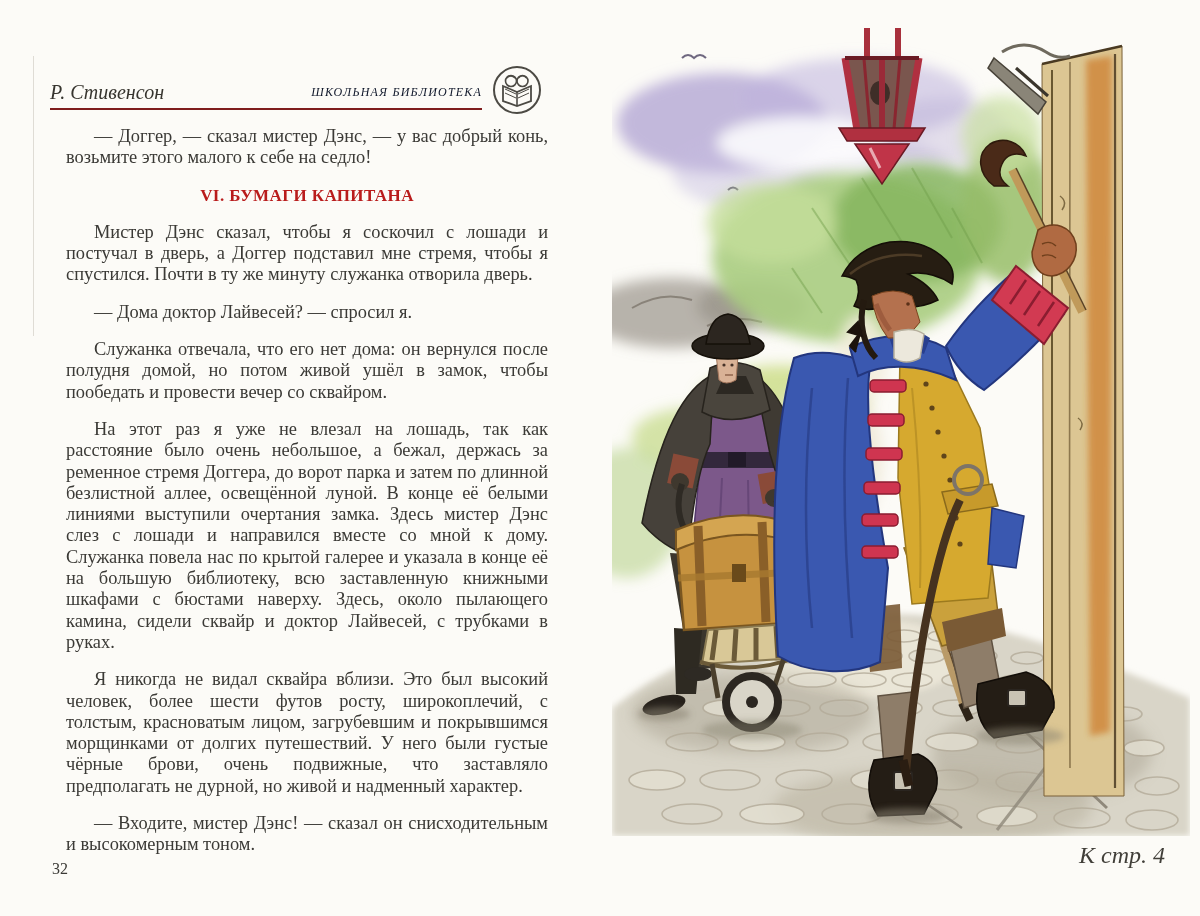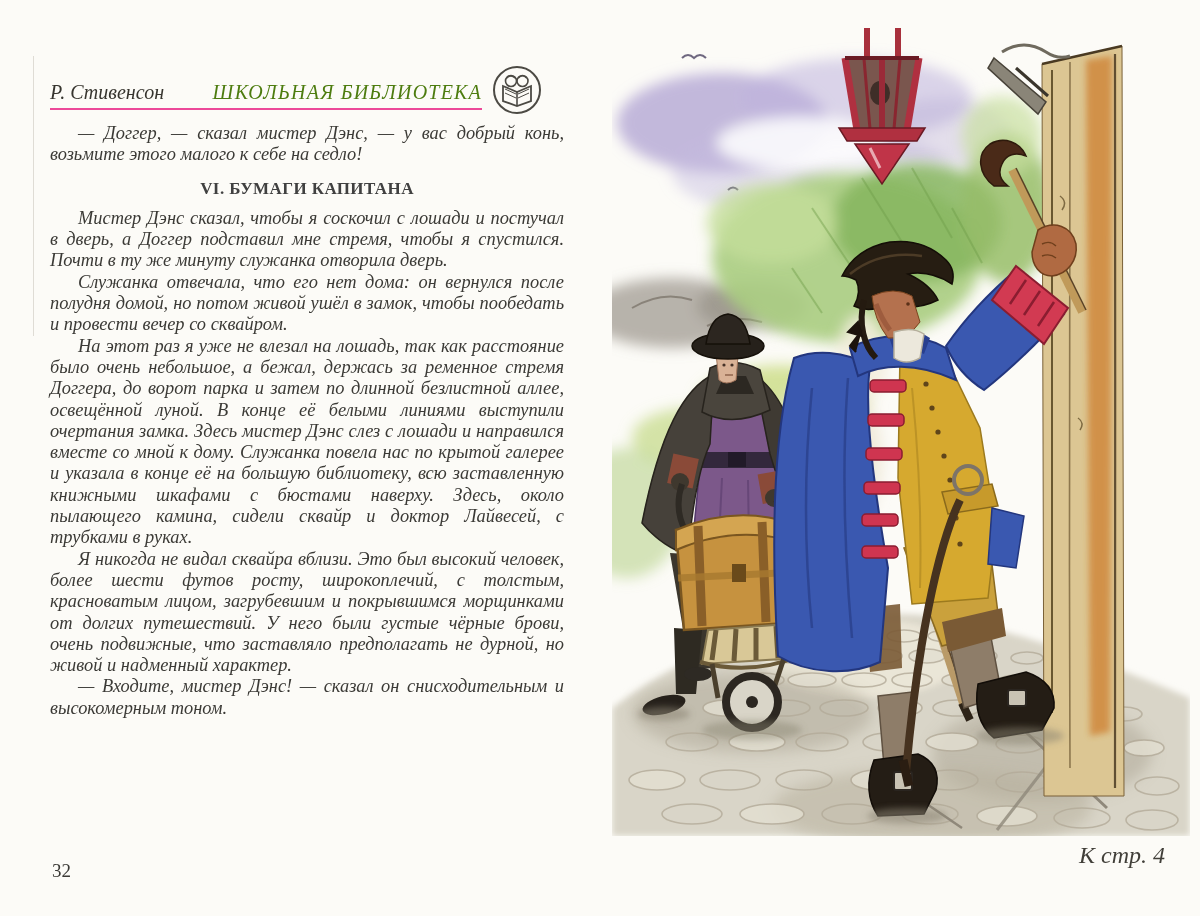--- a/index.html
+++ b/index.html
@@ -4,29 +4,29 @@
 <style>
   html,body{margin:0;padding:0;}
   body{width:1200px;height:916px;background:#e9e7e2;font-family:"Liberation Serif","DejaVu Serif",serif;}
   .spread{position:relative;width:1200px;height:916px;background:#fcfbf7;overflow:hidden;}
   .scan-line{position:absolute;left:33px;top:56px;width:1px;height:280px;background:#c6c2b9;opacity:.55;}
 
   
   .left-page{position:absolute;left:50px;top:36px;width:514px;}
   .header{display:flex;align-items:flex-end;}
   .header-text{display:flex;justify-content:space-between;align-items:center;width:432px;
-    border-bottom:2px solid #ec4899;padding-bottom:4px;margin-top:45px;}
+    border-bottom:2px solid #7f1d1d;padding-bottom:4px;margin-top:45px;}
   .author{font-style:italic;font-size:20px;color:#37352f;white-space:nowrap;}
-  .series{font-style:italic;font-size:20px;letter-spacing:1.2px;color:#4d7c0f;white-space:nowrap;}
+  .series{font-style:italic;font-size:12px;letter-spacing:1.2px;color:#0f172a;white-space:nowrap;}
   .logo{margin-left:9px;margin-bottom:-6px;flex:0 0 auto;}
   .body-text{margin-top:13px;font-size:18.4px;line-height:21.3px;text-align:justify;color:#3b3a36;}
-  .body-text p{margin:0;text-indent:28px;font-style:italic;}
+  .body-text p{margin:16px;text-indent:28px;}
   .chapter{margin:12px 0 9px 0;font-size:17px;font-weight:600;letter-spacing:.4px;text-align:center;
-    color:#404040;font-family:"Liberation Serif","DejaVu Serif",serif;}
-  .pagenum{position:absolute;left:52px;top:860px;font-size:19px;color:#3b3a36;}
+    color:#b91c1c;font-family:"Liberation Serif","DejaVu Serif",serif;}
+  .pagenum{position:absolute;left:52px;top:860px;font-size:16px;color:#3b3a36;}
 
   
   .illustration{position:absolute;left:612px;top:8px;width:578px;height:828px;}
   .caption{position:absolute;left:1000px;top:842px;width:165px;text-align:right;
     font-style:italic;font-size:24px;color:#413f39;}
 </style>
 </head>
 <body>
 
 <div class="spread">
@@ -48,20 +48,21 @@
         <path d="M12,22 L26,28 L40,22 L40,37 L26,42 L12,37 Z" fill="#fcfbf7" stroke="#4c4a44" stroke-width="1.8"></path>
         <path d="M26,28 L26,42" stroke="#4c4a44" stroke-width="1.6"></path>
         <path d="M14,25 L25,30 M14,29 L25,34 M38,25 L27,30 M38,29 L27,34" stroke="#4c4a44" stroke-width="1"></path>
       </svg>
     </div>
 
     <div class="body-text">
       <p>— Доггер, — сказал мистер Дэнс, — у вас добрый конь, возьмите этого малого к себе на седло!</p>
       <h2 class="chapter">VI. БУМАГИ КАПИТАНА</h2>
       <p>Мистер Дэнс сказал, чтобы я соскочил с лошади и постучал в дверь, а Доггер подставил мне стремя, чтобы я спустился. Почти в ту же минуту служанка отворила дверь.</p>
+      <p>— Дома доктор Лайвесей? — спросил я.</p>
       <p>Служанка отвечала, что его нет дома: он вернулся после полудня домой, но потом живой ушёл в замок, чтобы пообедать и провести вечер со сквайром.</p>
       <p>На этот раз я уже не влезал на лошадь, так как расстояние было очень небольшое, а бежал, держась за ременное стремя Доггера, до ворот парка и затем по длинной безлистной аллее, освещённой луной. В конце её белыми линиями выступили очертания замка. Здесь мистер Дэнс слез с лошади и направился вместе со мной к дому. Служанка повела нас по крытой галерее и указала в конце её на большую библиотеку, всю заставленную книжными шкафами с бюстами наверху. Здесь, около пылающего камина, сидели сквайр и доктор Лайвесей, с трубками в руках.</p>
       <p>Я никогда не видал сквайра вблизи. Это был высокий человек, более шести футов росту, широкоплечий, с толстым, красноватым лицом, загрубевшим и покрывшимся морщинками от долгих путешествий. У него были густые чёрные брови, очень подвижные, что заставляло предполагать не дурной, но живой и надменный характер.</p>
       <p>— Входите, мистер Дэнс! — сказал он снисходительным и высокомерным тоном.</p>
     </div>
   </div>
   <div class="pagenum">32</div>
 
   <svg class="illustration" viewBox="0 0 578 828">
     <defs>

